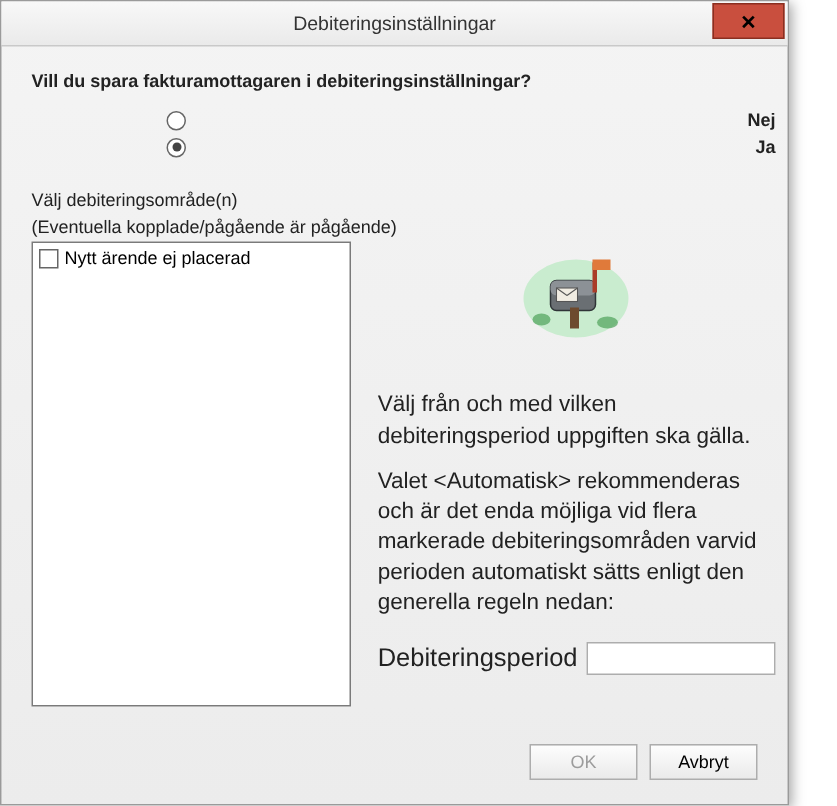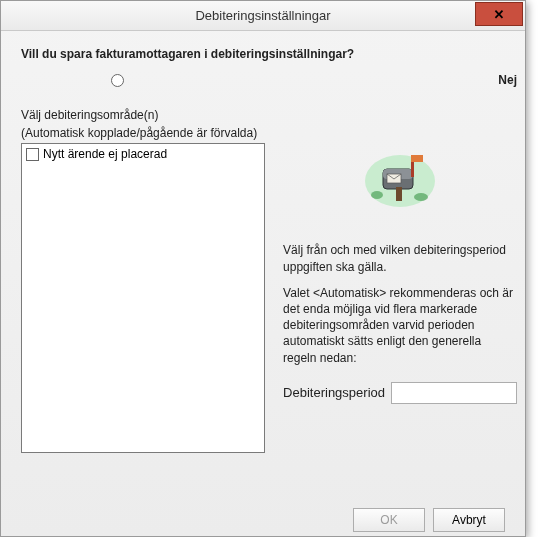--- a/index.html
+++ b/index.html
@@ -131,51 +131,51 @@
     padding-top: 4px;
   }
   .mailbox-img {
     align-self: center;
     margin-bottom: 30px;
   }
   .info-text {
     color: #222;
     line-height: 1.35;
     margin-bottom: 10px;
-    font-size: 12px;
+    font-size: 15px;
   }
   .period-row {
     display: flex;
     align-items: center;
     gap: 6px;
     margin-top: 6px;
   }
   .period-label {
-    font-size: 13px;
+    font-size: 17px;
     color: #222;
   }
   .combo {
     display: flex;
     border: 1px solid #adadad;
     background: #fff;
     height: 22px;
     width: 126px;
   }
   .combo-input {
     flex: 1;
     border: none;
     padding: 0 4px;
     font-size: 12px;
     outline: none;
     background: transparent;
   }
   .footer {
     position: absolute;
     right: 20px;
-    bottom: 4px;
+    bottom: 16px;
     display: flex;
     gap: 8px;
   }
   .btn {
     min-width: 72px;
     height: 24px;
     border: 1px solid #adadad;
     background: linear-gradient(to bottom, #fdfdfd, #eaeaea);
     font-size: 12px;
     display: flex;
@@ -202,24 +202,28 @@
 
   <div class="body">
 
     <div class="question">Vill du spara fakturamottagaren i debiteringsinställningar?</div>
 
     <div class="radio-group">
       <div class="radio-row">
         <span class="radio"></span>
         <span>Nej</span>
       </div>
+      <div class="radio-row">
+        <span class="radio selected"></span>
+        <span>Ja</span>
+      </div>
     </div>
 
     <div class="section-label">Välj debiteringsområde(n)</div>
-    <div class="section-label">(Automatisk kopplade/pågående är förvalda)</div>
+    <div class="section-label">(Eventuella kopplade/pågående är pågående)</div>
 
     <div class="columns">
 
       <div class="listbox">
         <div class="list-item">
           <span class="checkbox"></span>
           <span>Nytt ärende ej placerad</span>
         </div>
       </div>
 

